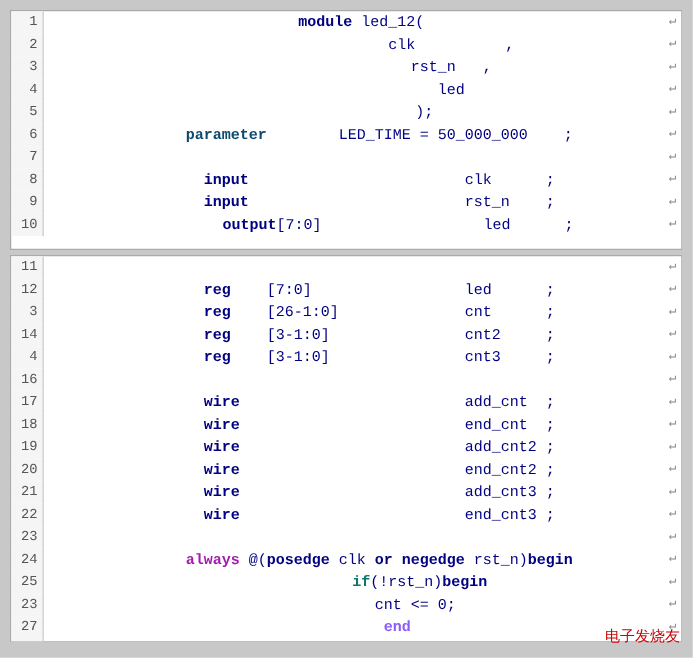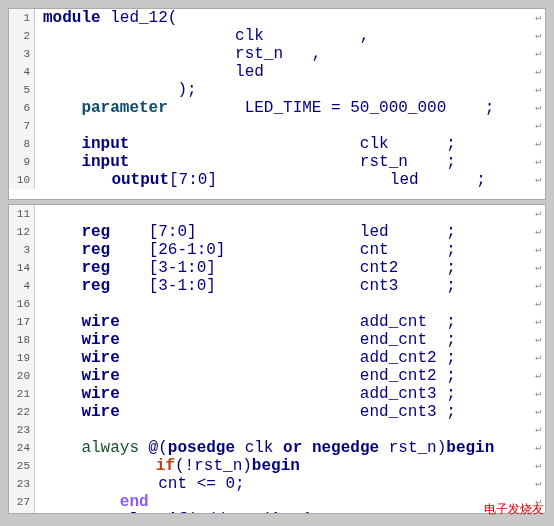--- a/index.html
+++ b/index.html
@@ -42,21 +42,22 @@
       color: #555;
       user-select: none;
       line-height: 18px;
     }
     .line-content {
       flex: 1;
       padding-left: 8px;
       white-space: pre;
       line-height: 18px;
       color: #000080;
-      font-size: 16px;
+      font-size: 12px;
+      text-align: center;
     }
     
     .watermark {
       position: absolute;
       bottom: 8px;
       right: 10px;
       color: #555;
       font-size: 12px;
       font-family: Arial, sans-serif;
     }
@@ -184,26 +185,26 @@
           <div class="line-content">    <span style="color:#000080;font-weight:bold;">wire</span>                         end_cnt3 ;</div>
           <span style="color: rgb(136, 136, 136); font-size: 10px; line-height: 18px; padding-right: 4px;">↵</span>
         </div>
         <div class="code-row">
           <div class="line-num">23</div>
           <div class="line-content">  </div>
           <span style="color: rgb(136, 136, 136); font-size: 10px; line-height: 18px; padding-right: 4px;">↵</span>
         </div>
         <div class="code-row">
           <div class="line-num">24</div>
-          <div class="line-content">    <span style="color:#14532d;font-weight:normal;">always</span> @(<span style="color:#000080;font-weight:bold;">posedge</span> clk <span style="color:#000080;font-weight:bold;">or</span> <span style="color:#000080;font-weight:bold;">negedge</span> rst_n)<span style="color:#000080;font-weight:bold;">begin</span></div>
+          <div class="line-content">    <span style="color:#a21caf;font-weight:bold;">always</span> @(<span style="color:#000080;font-weight:bold;">posedge</span> clk <span style="color:#000080;font-weight:bold;">or</span> <span style="color:#000080;font-weight:bold;">negedge</span> rst_n)<span style="color:#000080;font-weight:bold;">begin</span></div>
           <span style="color: rgb(136, 136, 136); font-size: 10px; line-height: 18px; padding-right: 4px;">↵</span>
         </div>
         <div class="code-row">
           <div class="line-num">25</div>
-          <div class="line-content">        <span style="color:#c2410c;font-weight:bold;margin-left:36px;">if</span>(!rst_n)<span style="color:#000080;font-weight:bold;">begin</span></div>
+          <div class="line-content">        <span style="color:#0f766e;font-weight:bold;margin-left:36px;">if</span>(!rst_n)<span style="color:#000080;font-weight:bold;">begin</span></div>
           <span style="color: rgb(136, 136, 136); font-size: 10px; line-height: 18px; padding-right: 4px;">↵</span>
         </div>
         <div class="code-row">
           <div class="line-num">23</div>
           <div class="line-content">            cnt &lt;= 0;</div>
           <span style="color: rgb(136, 136, 136); font-size: 10px; line-height: 18px; padding-right: 4px;">↵</span>
         </div>
         <div class="code-row">
           <div class="line-num">27</div>
           <div class="line-content">        <span style="color:#8b5cf6;font-weight:bold;">end</span></div>

